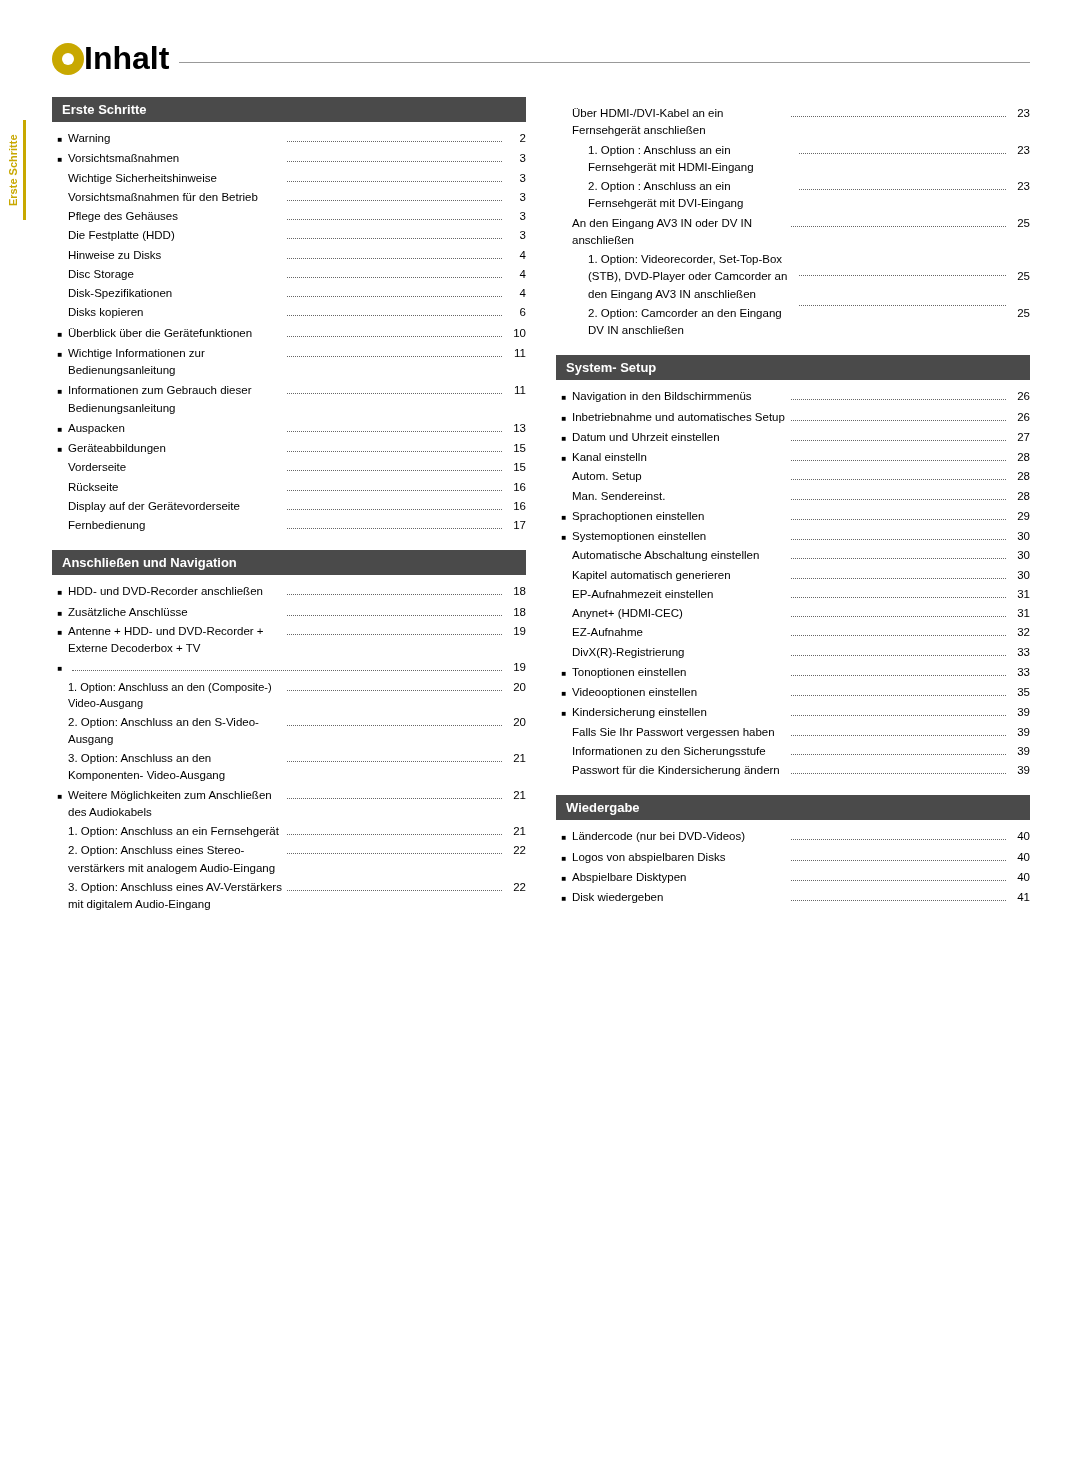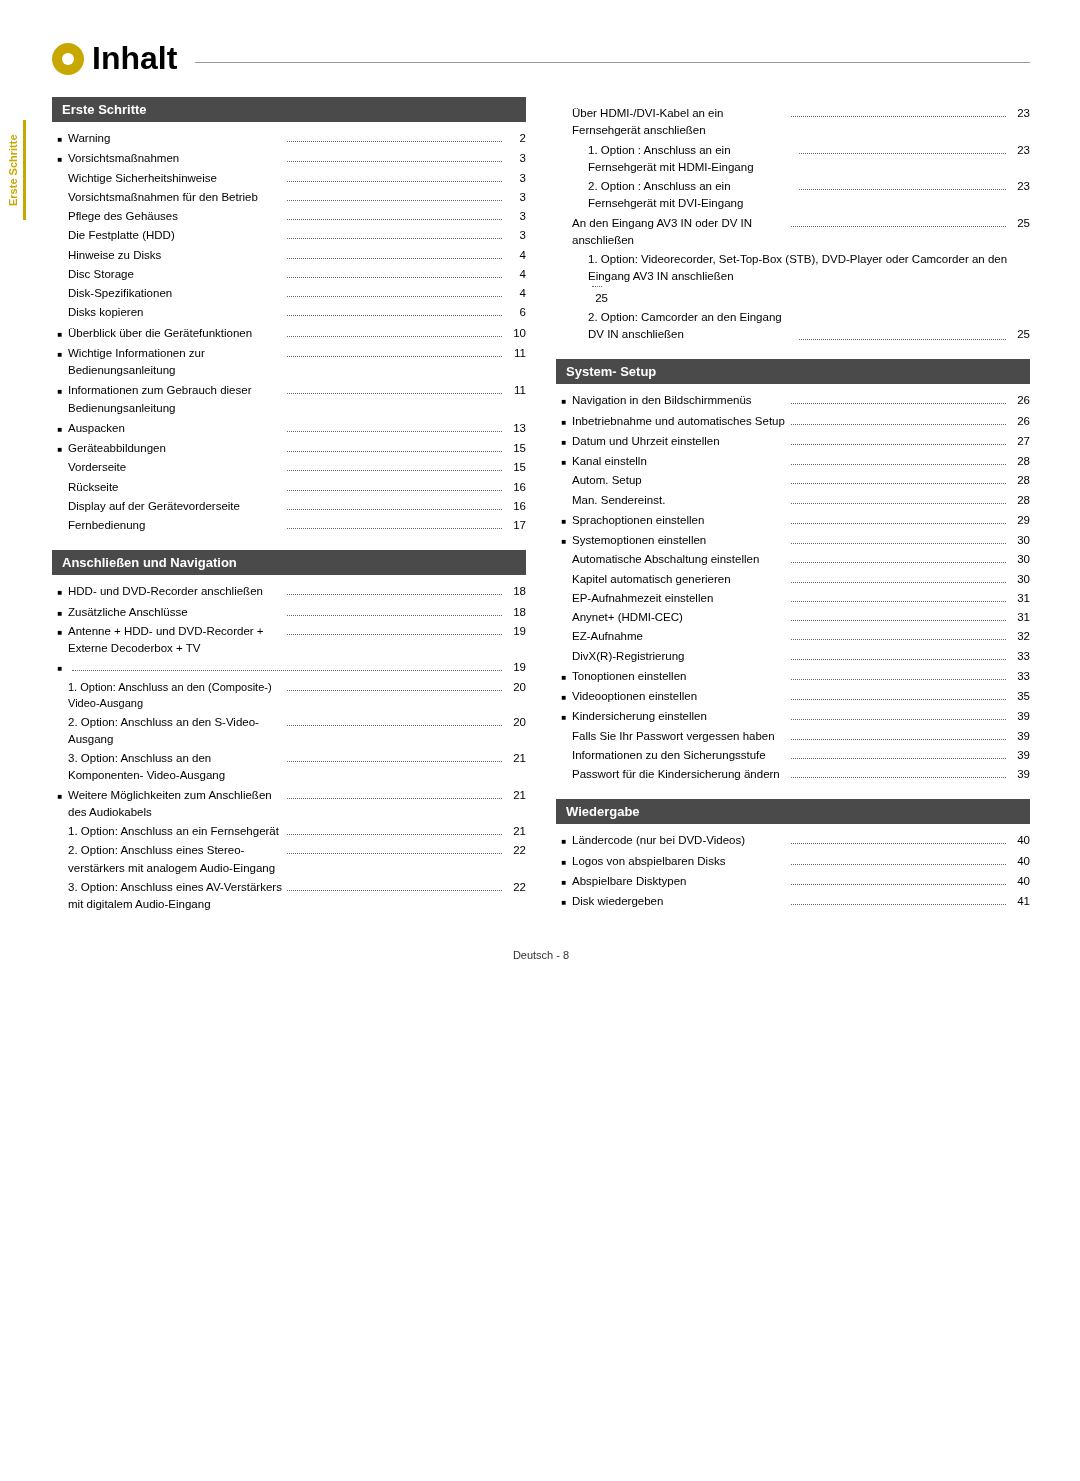--- a/index.html
+++ b/index.html
@@ -51,21 +51,21 @@
 
     .main-content {
       flex: 1;
       padding: 40px 50px 40px 20px;
     }
 
     .page-title {
       display: flex;
       align-items: center;
       margin-bottom: 20px;
-      gap: 8px;
+      gap: 0;
     }
 
     .title-icon {
       width: 32px;
       height: 32px;
       background: #c8a800;
       border-radius: 50%;
       display: flex;
       align-items: center;
       justify-content: center;
@@ -403,28 +403,28 @@
                 <span class="toc-dots" style="flex-shrink: 1;"></span>
                 <span class="toc-page">23</span>
               </div>
             </li>
             <li class="toc-item sub-item">
               <span class="toc-label">An den Eingang AV3 IN oder DV IN anschließen</span>
               <span class="toc-dots"></span>
               <span class="toc-page">25</span>
             </li>
             <li class="toc-item" style="display: block; padding-left: 32px; margin-bottom: 2px;">
-              <div style="display: flex; align-items: flex-start; flex-direction: column;">
+              <div style="display: flex; align-items: center;">
                 <span class="toc-label" style="font-size: 11.5px; line-height: 1.5;">1. Option: Videorecorder, Set-Top-Box (STB), DVD-Player oder Camcorder an den Eingang AV3 IN anschließen</span>
                 <span class="toc-dots" style="flex-shrink: 1;"></span>
                 <span class="toc-page">25</span>
               </div>
             </li>
             <li class="toc-item" style="display: block; padding-left: 32px; margin-bottom: 2px;">
-              <div style="display: flex; align-items: flex-end;">
+              <div style="display: flex; align-items: flex-start;">
                 <span class="toc-label" style="font-size: 11.5px; line-height: 1.5;">2. Option: Camcorder an den Eingang DV IN anschließen</span>
                 <span class="toc-dots" style="flex-shrink: 1;"></span>
                 <span class="toc-page">25</span>
               </div>
             </li>
           </ul>
           <div class="section-spacer"></div>
           <div class="section-header">System- Setup</div>
           <ul class="toc-list">
             <li class="toc-item main-item">
@@ -562,15 +562,14 @@
               <span class="bullet"></span>
               <span class="toc-label">Disk wiedergeben</span>
               <span class="toc-dots"></span>
               <span class="toc-page">41</span>
             </li>
           </ul>
           <div class="section-spacer"></div>
         </div>
     </div>
 
-    <div class="footer-text">Deutsch - 8</div>
   </div>
 </div>
 
 </body></html>

